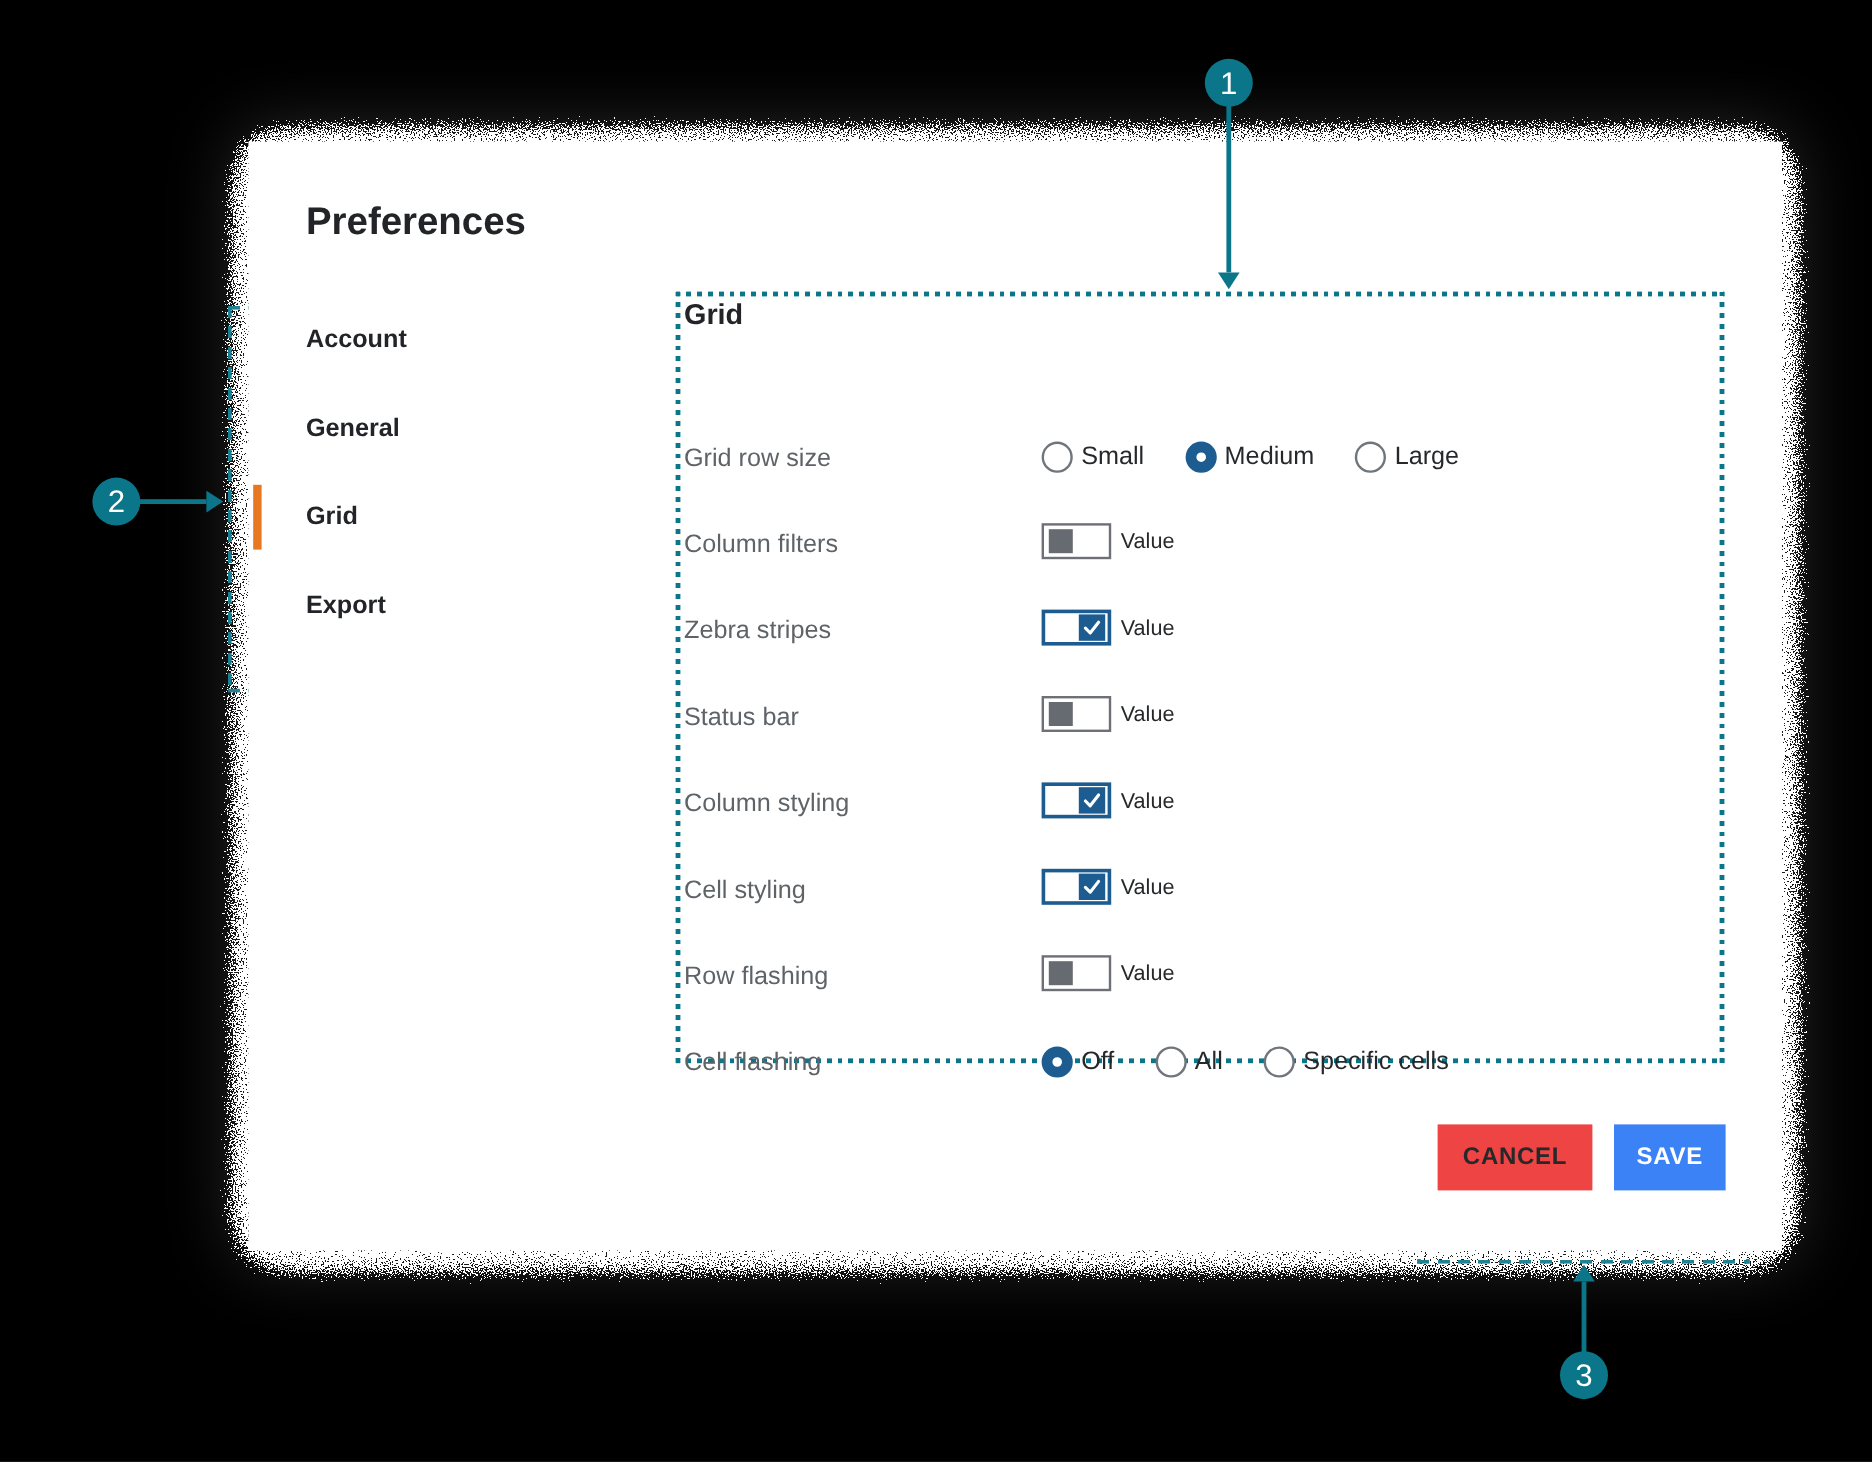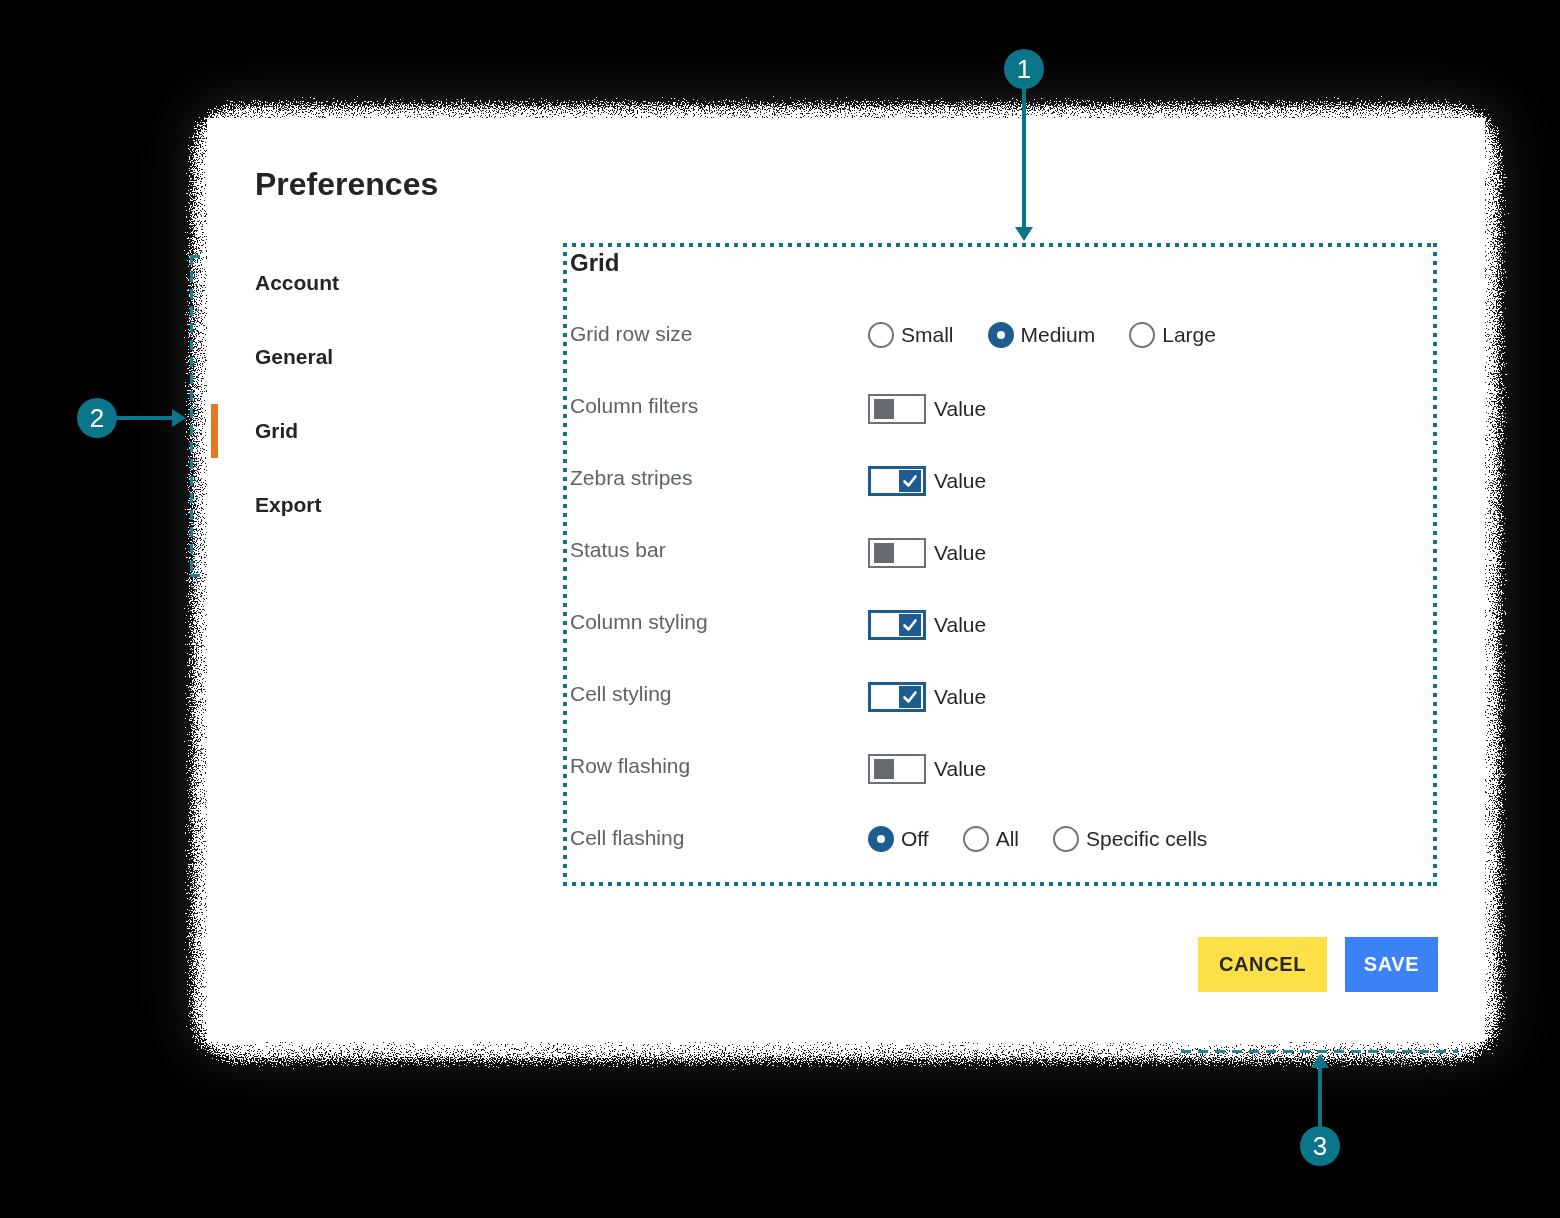--- a/index.html
+++ b/index.html
@@ -53,43 +53,43 @@
       repeating-linear-gradient(180deg,#0b7689 0 4px,transparent 4px 9px);
     background-size:100% 4px,100% 4px,4px 100%,4px 100%;
     background-position:0 0,0 100%,0 0,100% 0;
     background-repeat:no-repeat;
   }
   #panel-heading{
     position:absolute;left:7px;top:6px;
     font-size:24px;font-weight:600;color:#222428;
   }
   #rows{position:absolute;left:7px;top:79px;right:7px;}
-  .settings-row{height:72px;display:flex;align-items:flex-start;}
+  .settings-row{height:72px;display:flex;align-items:flex-end;}
   .row-label{width:298px;font-size:21px;color:#5e6368;flex:none;}
   .row-control{display:flex;align-items:center;gap:34px;}
 
   
   .radio-option{display:flex;align-items:center;gap:7px;cursor:pointer;}
   .radio-icon{width:26px;height:26px;border-radius:50%;box-sizing:border-box;background:#fff;flex:none;}
   .radio-icon.unselected{border:2px solid #70757b;}
   .radio-icon.selected{border:9px solid #1d5c90;}
   .radio-label{font-size:21px;color:#26282a;}
 
   
   .toggle{position:relative;width:58px;height:30px;box-sizing:border-box;background:#fff;flex:none;cursor:pointer;}
   .toggle.off{border:2px solid #6d7177;}
   .toggle.on{border:3px solid #1d5c90;}
   .toggle.off .toggle-knob{position:absolute;left:4px;top:3px;width:20px;height:20px;background:#666b71;}
   .toggle.on .toggle-knob{position:absolute;right:2px;top:1px;width:22px;height:22px;background:#1d5c90;display:flex;align-items:center;justify-content:center;}
-  .value-label{font-size:21px;color:#26282a;margin-left:8px;}
+  .value-label{font-size:18px;color:#26282a;margin-left:8px;}
 
   
   .btn{position:absolute;top:819px;display:flex;align-items:center;justify-content:center;
        font-size:20px;font-weight:600;letter-spacing:0.6px;cursor:pointer;}
-  #cancel-button{left:991px;width:129px;height:55px;background:#fde047;color:#26282a;}
+  #cancel-button{left:991px;width:129px;height:55px;background:#ef4444;color:#26282a;}
   #save-button{left:1138px;width:93px;height:55px;background:#3b82f6;color:#ffffff;}
 
   
   .marker{
     position:absolute;z-index:5;width:40px;height:40px;border-radius:50%;
     background:#0b7689;color:#ffffff;font-size:26px;line-height:40px;text-align:center;
   }
   .arrow-line{position:absolute;z-index:5;background:#0b7689;}
   .arrow-head{position:absolute;z-index:5;width:0;height:0;}
   #marker-1{left:1004px;top:49px;}

